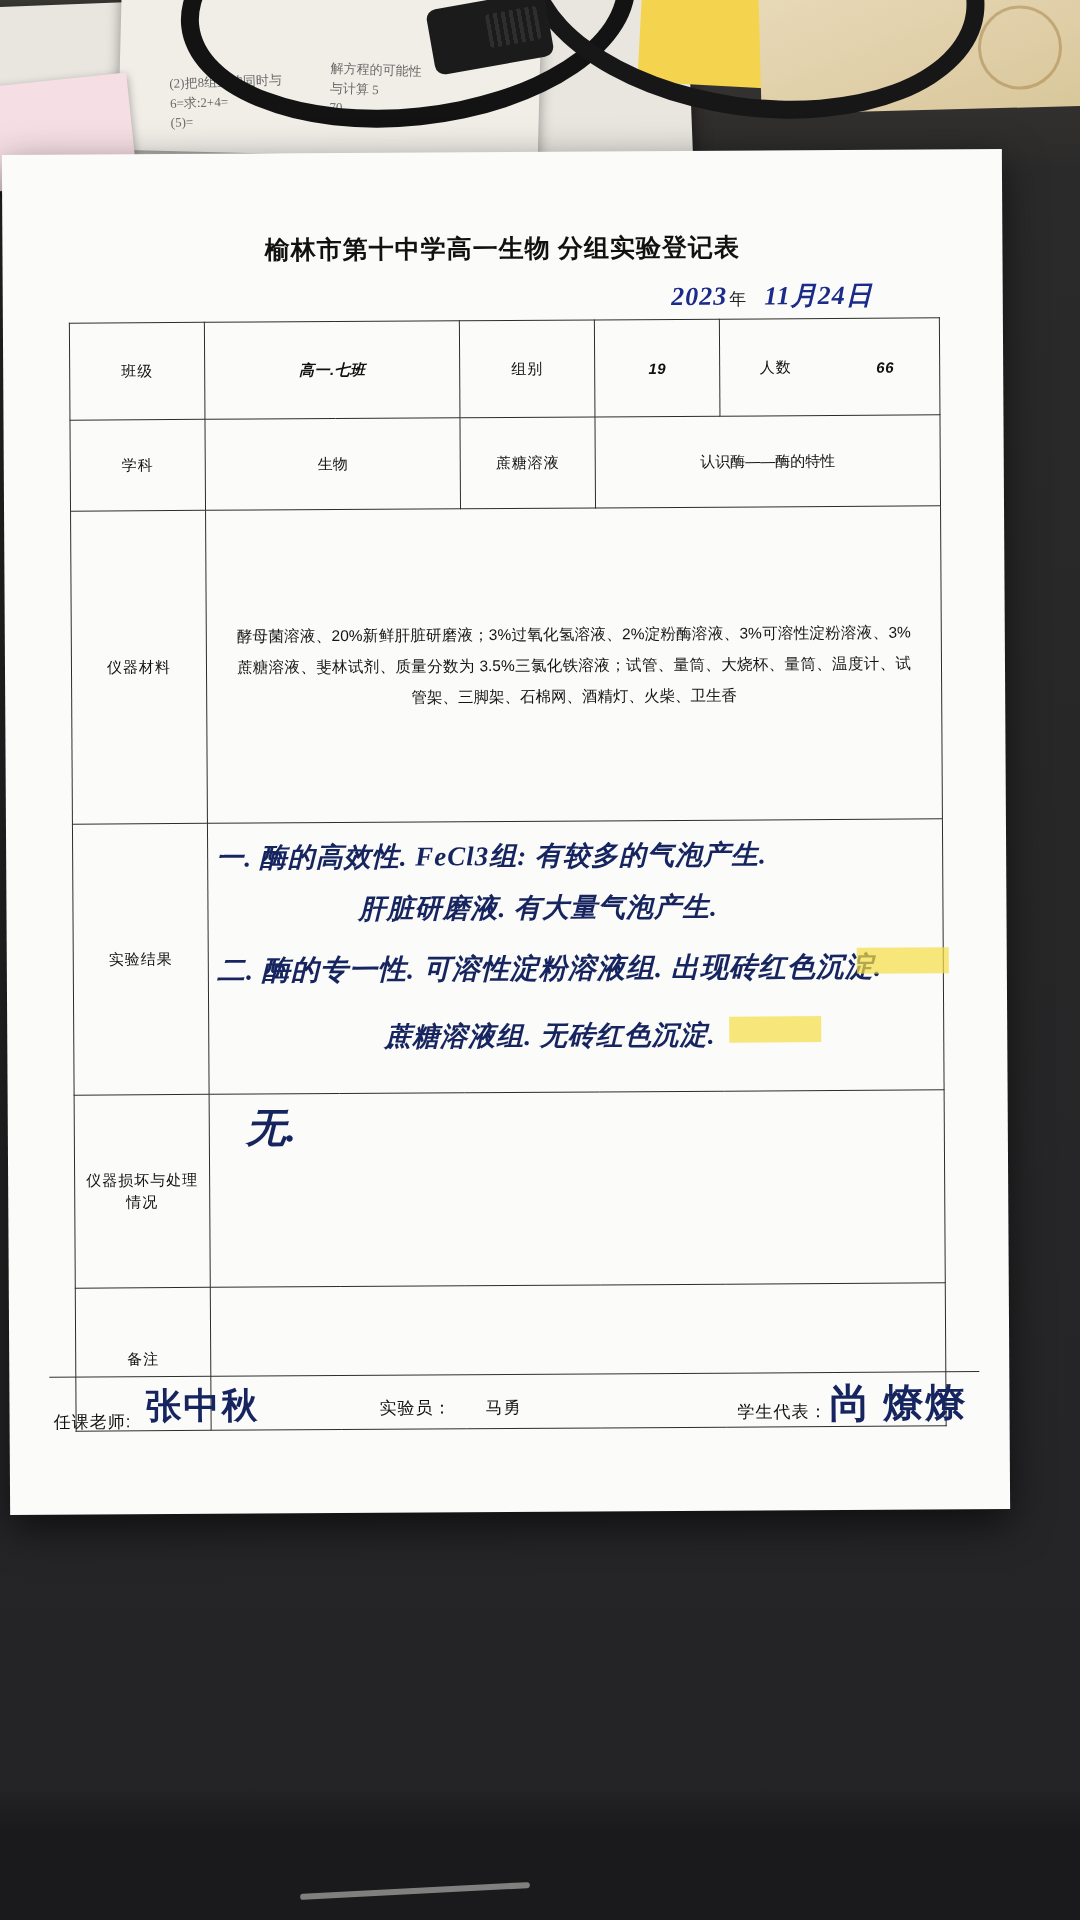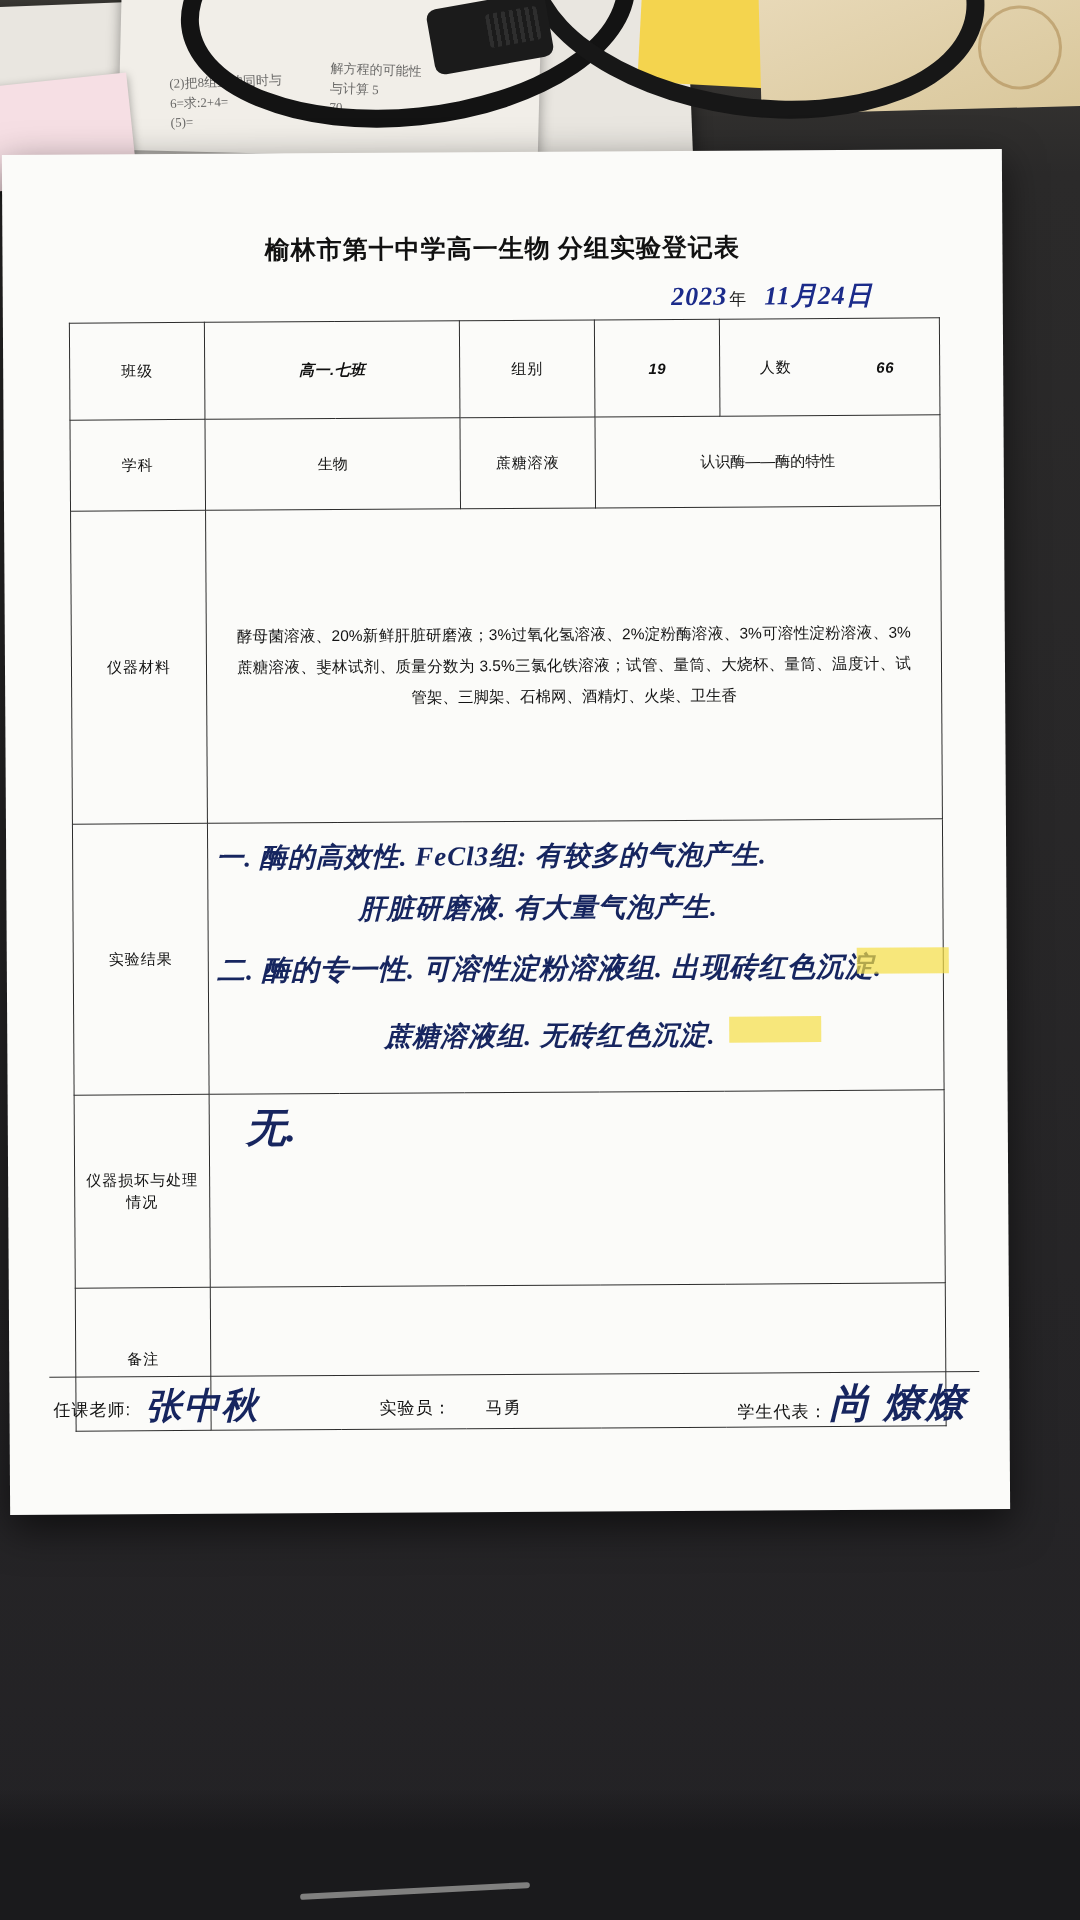--- a/index.html
+++ b/index.html
@@ -287,29 +287,28 @@
     top: 0;
     border-top: 1px solid #2f2f2f;
   }
   .f-item {
     position: absolute;
     font-size: 17px;
     color: #111;
     letter-spacing: 1px;
     top: 22px;
   }
-  .f-teacher-label { left: 4px; }
+  .f-teacher-label { left: 4px; margin-top: 12px; }
   .f-teacher-sign  { left: 96px; top: 6px; font-size: 36px; }
   .f-lab-label     { left: 330px; }
   .f-lab-name      { left: 436px; }
   .f-stu-label     { left: 640px; top: 28px; margin-left: 48px;}
   .f-stu-sign      { left: 780px; top: 4px; font-size: 40px; }
   .sign {
     font-family: "Liberation Serif", serif;
-    font-style: italic;
     font-weight: bold;
     color: #16255f;
     letter-spacing: 2px;
   }
 </style>
 </head>
 <body>
 
 <div id="page">
 

